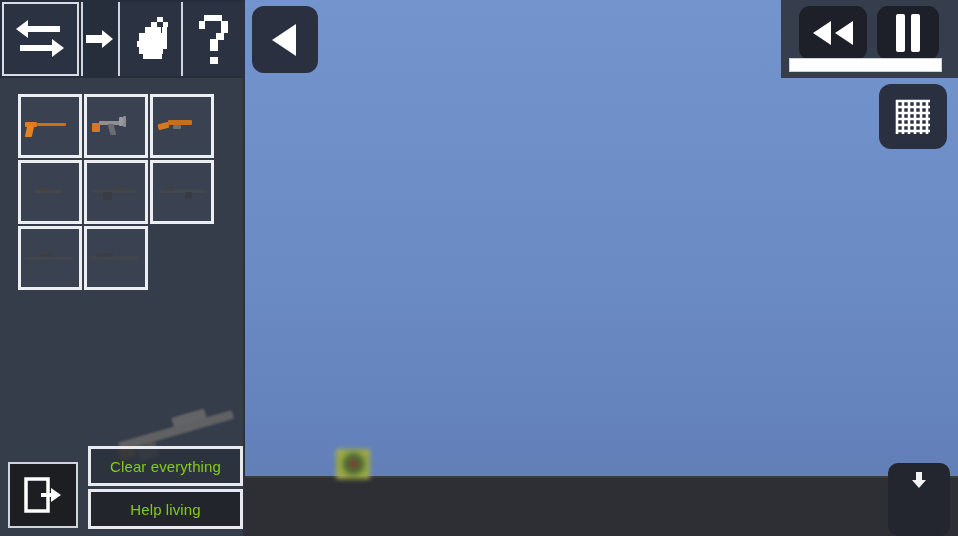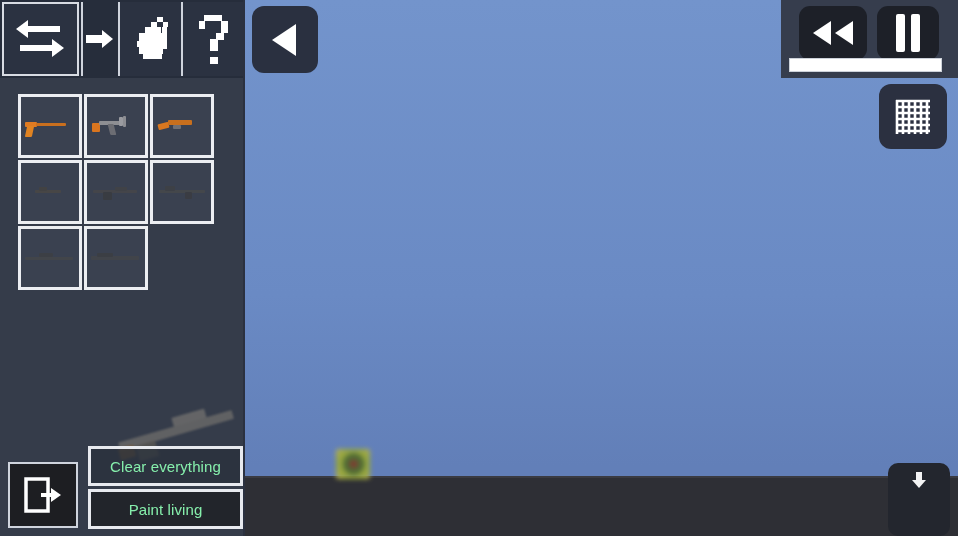--- a/index.html
+++ b/index.html
@@ -52,21 +52,21 @@
 
   
   #exit-btn{position:absolute;left:8px;top:462px;width:70px;height:66px;
             background:#1d1e22;border:2px solid #cfd4dd;box-sizing:border-box;
             display:flex;align-items:center;justify-content:center;}
 
   
   #clear-wrap{position:absolute;left:88px;top:446px;width:155px;}
   .clearbtn{height:40px;box-sizing:border-box;border:3px solid #e8eaef;
             display:flex;align-items:center;justify-content:center;
-            color:#86efac;font-size:15px;letter-spacing:.1px;}
+            color:#84cc16;font-size:15px;letter-spacing:.1px;}
   #clear-everything{background:rgba(42,48,60,.72);margin-bottom:3px;}
   #clear-living{background:#22252b;}
 
   
   #hud{position:absolute;left:781px;top:0;width:177px;height:78px;background:#363d4d;}
   .hudbtn{position:absolute;background:#1d2028;border-radius:11px;
           display:flex;align-items:center;justify-content:center;}
   #rewind-btn{left:799px;top:6px;width:68px;height:54px;}
   #pause-btn{left:877px;top:6px;width:62px;height:54px;}
   #speed-slider{position:absolute;left:789px;top:58px;width:153px;height:14px;
@@ -306,20 +306,20 @@
       <svg width="40" height="38" viewBox="0 0 40 38">
         <rect x="3" y="3" width="22" height="32" fill="none" stroke="#ffffff" stroke-width="3.5"></rect>
         <rect x="18" y="17" width="14" height="4" fill="#ffffff"></rect>
         <polygon points="28,12 38,19 28,26" fill="#ffffff"></polygon>
       </svg>
       <span class="sr">Exit</span>
     </div>
 
     <div id="clear-wrap">
       <div id="clear-everything" class="clearbtn">Clear everything</div>
-      <div id="clear-living" class="clearbtn">Paint living</div>
+      <div id="clear-living" class="clearbtn">Help living</div>
     </div>
 
   </div>
 
   <div id="sidebar-edge"></div>
 
 </div>
 
 </body></html>

